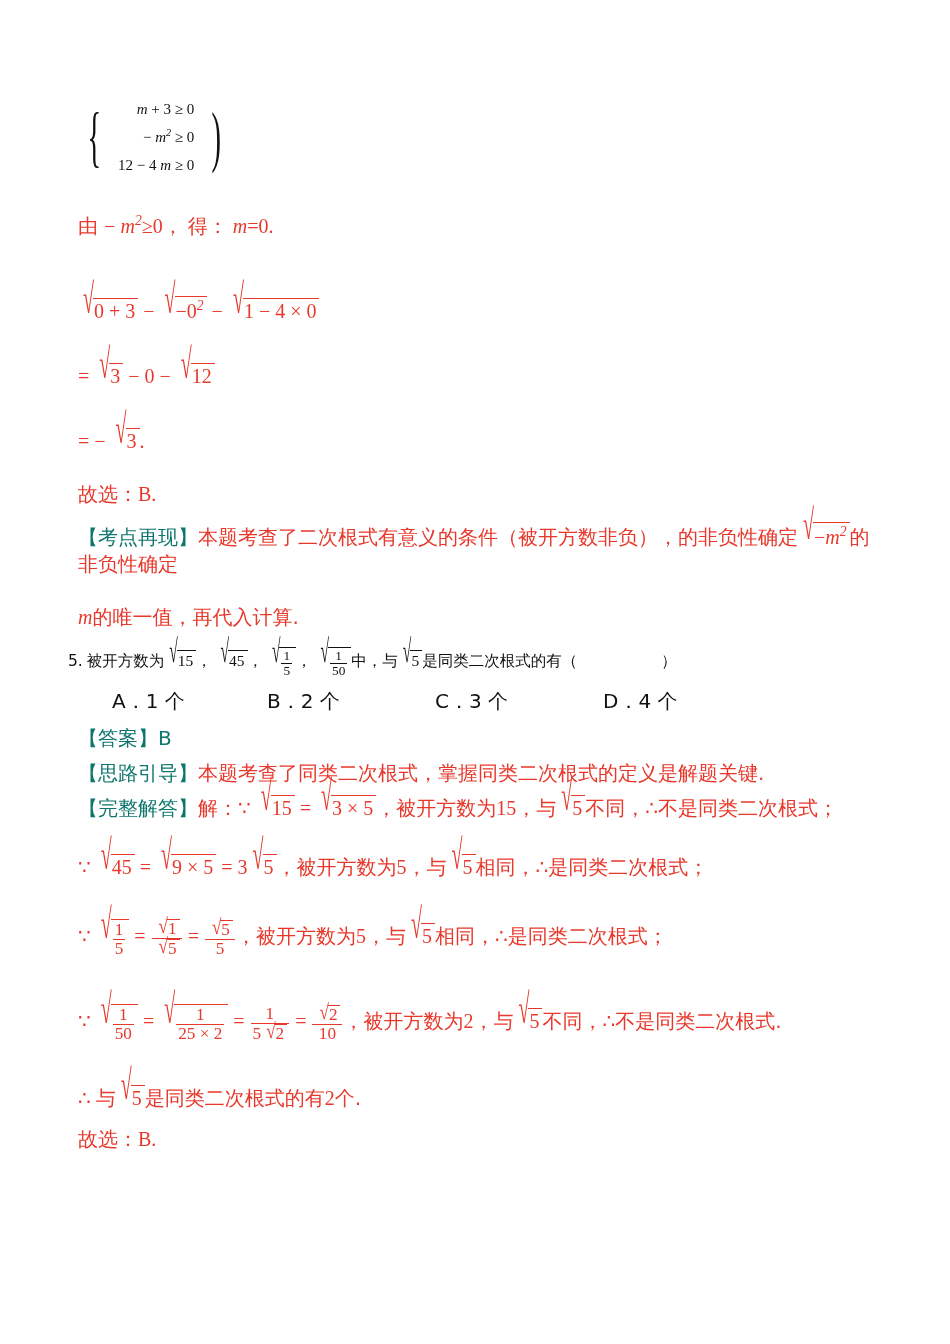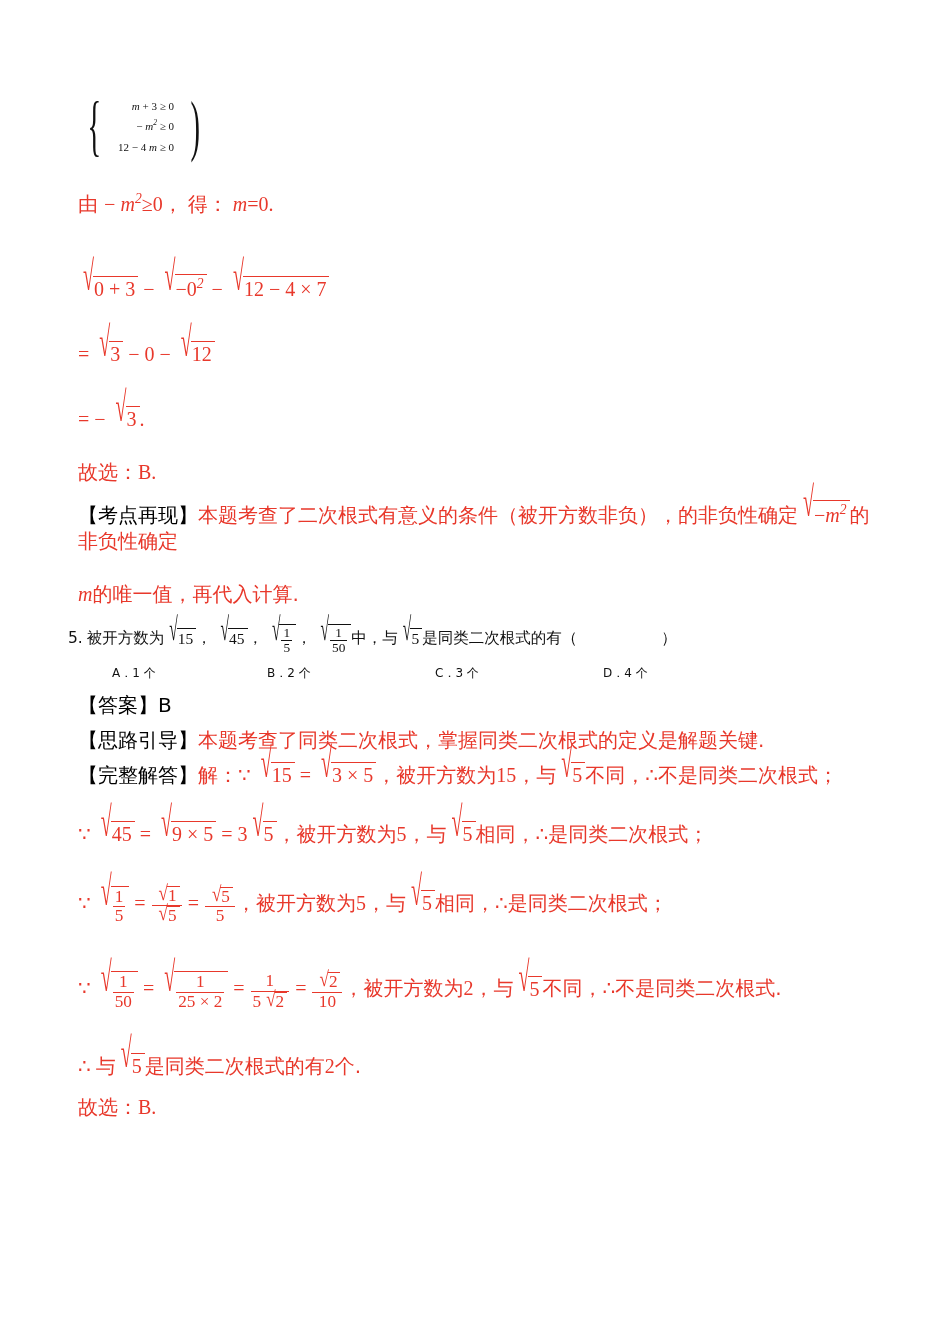--- a/index.html
+++ b/index.html
@@ -22,21 +22,21 @@
     padding: 0;
     box-sizing: border-box;
   }
   .content {
     position: absolute;
     left: 78px;
     top: 96px;
     width: 800px;
   }
   .red { color: #e8382b; }
-  .blue { color: #000000; }
+  .blue { color: #0f766e; }
   .black { color: #111111; }
   .para {
     font-size: 20px;
     margin-bottom: 14px;
   }
   .zh { font-family: "DejaVu Sans", "Liberation Sans", sans-serif; }
   .math {
     font-family: "Liberation Serif", serif;
     font-style: italic;
   }
@@ -98,26 +98,26 @@
   .brace-left { left: 0; }
   .brace-right { right: 0; }
   .system-rows {
     display: inline-block;
     padding: 0 26px 0 30px;
     text-align: right;
   }
   .system-rows .srow {
     line-height: 1.85;
     white-space: nowrap;
-    font-size: 11px;
+    font-size: 15px;
   }
 
   .qline { font-size: 15.5px; margin-bottom: 10px; }
   .options {
-    font-size: 12px;
+    font-size: 20px;
     margin: 0 0 10px 0;
     padding-left: 34px;
   }
   .options span.opt { display: inline-block; }
   .sp-xl { display: inline-block; width: 84px; }
   .wrapline { white-space: normal; }
 </style>
 </head>
 <body>
 
@@ -156,21 +156,21 @@
     
 
     <div style="height:26px"></div>
 
     
     <div class="para red">
       <span class="rad radtall"><span class="sign">√</span><span class="body">0 + 3</span></span>
       <span class="up"> − </span>
       <span class="rad radtall"><span class="sign">√</span><span class="body">−0<sup class="exp up">2</sup></span></span>
       <span class="up"> − </span>
-      <span class="rad radtall"><span class="sign">√</span><span class="body">12 − 4 × 7</span></span>
+      <span class="rad radtall"><span class="sign">√</span><span class="body">1 − 4 × 0</span></span>
     </div>
 
     <div style="height:26px"></div>
 
     
     <div class="para red">
       <span class="up">=</span>
       <span class="rad radtall"><span class="sign">√</span><span class="body">3</span></span>
       <span class="up"> − 0 − </span>
       <span class="rad radtall"><span class="sign">√</span><span class="body">12</span></span>

